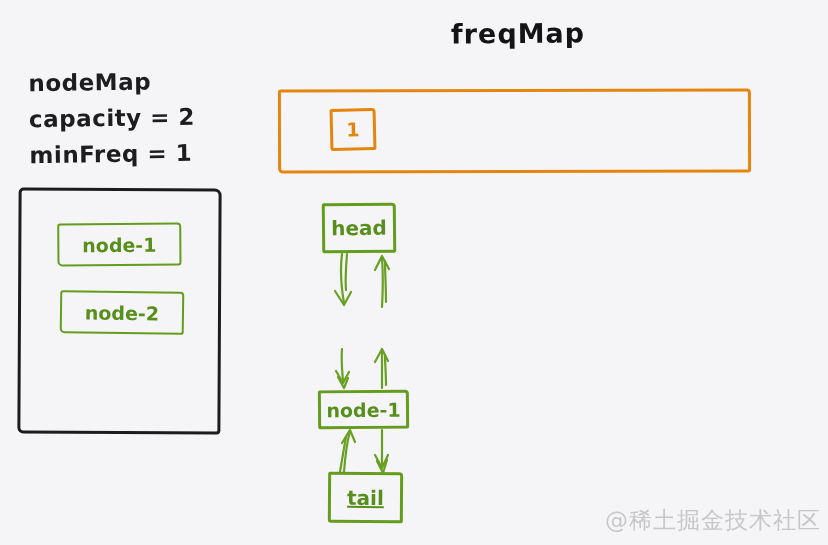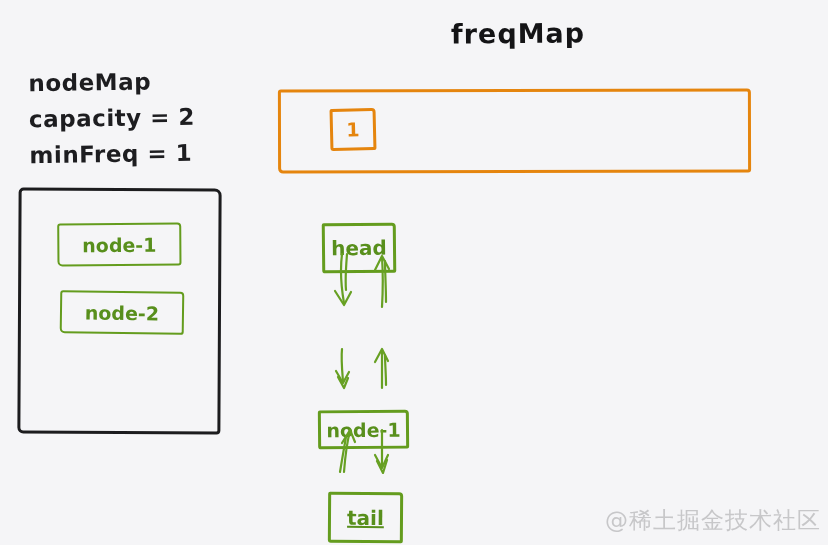--- a/index.html
+++ b/index.html
@@ -46,21 +46,21 @@
     box-sizing:border-box; border:3px solid #e5850e; border-radius:2px 4px 2px 3px;
     color:#e5850e; font-size:19px; font-weight:600;
     display:flex; align-items:center; justify-content:center;
     transform:rotate(-1.2deg);
   }
   
   .lnode {
     position:absolute; box-sizing:border-box;
     border:3px solid #649c1e; border-radius:2px 4px 2px 3px;
     color:#588f1c; font-size:20px; font-weight:600;
-    display:flex; align-items:center; justify-content:center;margin-top:20px;
+    display:flex; align-items:center; justify-content:center;
   }
   .lnode.head   { left:322px; top:203px; width:74px; height:50px; transform:rotate(-0.6deg); }
   .lnode.node2  { left:317px; top:308px; width:87px; height:39px; font-size:19px; transform:rotate(0.5deg); }
   .lnode.node1  { left:318px; top:390px; width:91px; height:39px; font-size:19px; transform:rotate(-0.5deg); }
   .lnode.tail   { left:328px; top:472px; width:75px; height:51px; transform:rotate(0.4deg);text-decoration:underline; }
   .arrows { position:absolute; }
   .arrows path { stroke:#67a023; stroke-width:2.2; fill:none; stroke-linecap:round; stroke-linejoin:round; }
   
   .watermark {
     position:absolute; right:7px; top:505px;

